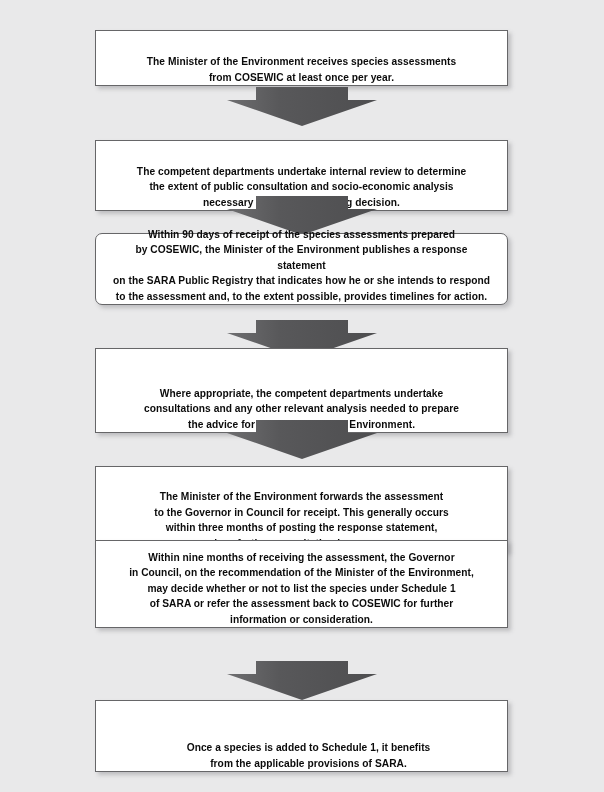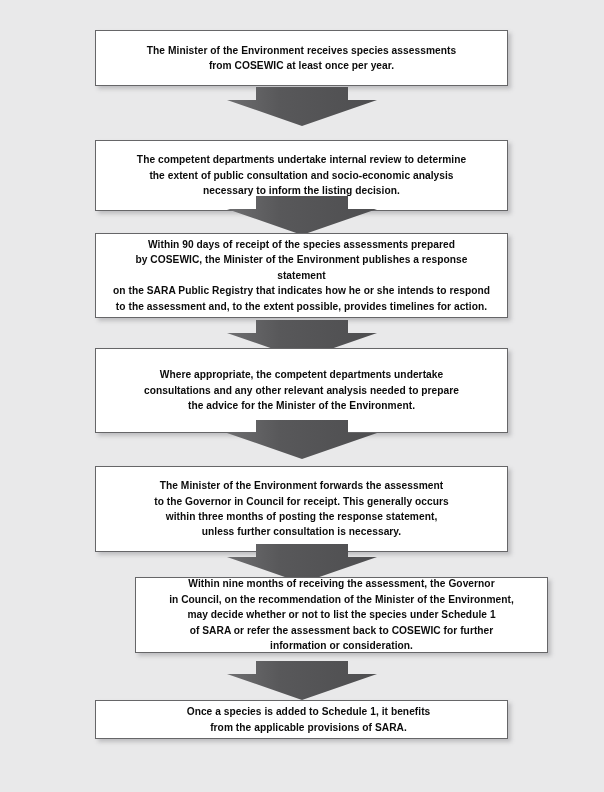--- a/index.html
+++ b/index.html
@@ -24,21 +24,21 @@
 
   .step {
     position: absolute;
     left: 95px;
     width: 413px;
     box-sizing: border-box;
     background: #ffffff;
     border: 1.5px solid #666668;
     box-shadow: 3px 3px 4px rgba(120,120,125,0.38);
     display: flex;
-    align-items: center;
+    align-items: flex-end;
     justify-content: center;
   }
 
   .step-text {
     display: block;
     width: 100%;
     text-align: center;
     color: #0b0b0b;
     font-family: "Liberation Sans", sans-serif;
     font-size: 10.2px;
@@ -46,25 +46,25 @@
     line-height: 15.4px;
     letter-spacing: 0.05px;
     padding: 0 14px;
     box-sizing: border-box;
     white-space: pre-line;
   }
 
   
   .step.s1 { top: 30px;  height: 56px;  }
   .step.s2 { top: 140px; height: 71px;  }
-  .step.s3 { top: 233px; height: 85px;  }
+  .step.s3 { top: 233px; height: 72px; border-radius: 7px;  }
   .step.s4 { top: 348px; height: 85px;  }
   .step.s5 { top: 466px; height: 86px;  }
-  .step.s6 { top: 577px; height: 76px; margin-left: 40px;  }
-  .step.s7 { top: 700px; height: 39px; padding-left: 14px;  }
+  .step.s6 { top: 540px; height: 88px;  }
+  .step.s7 { top: 700px; height: 72px; padding-left: 14px;  }
 
   
   .arrow {
     position: absolute;
     left: 227px;
     width: 150px;
     height: 39px;
     pointer-events: none;
   }
   .arrow svg { display: block; width: 150px; height: 39px; }

